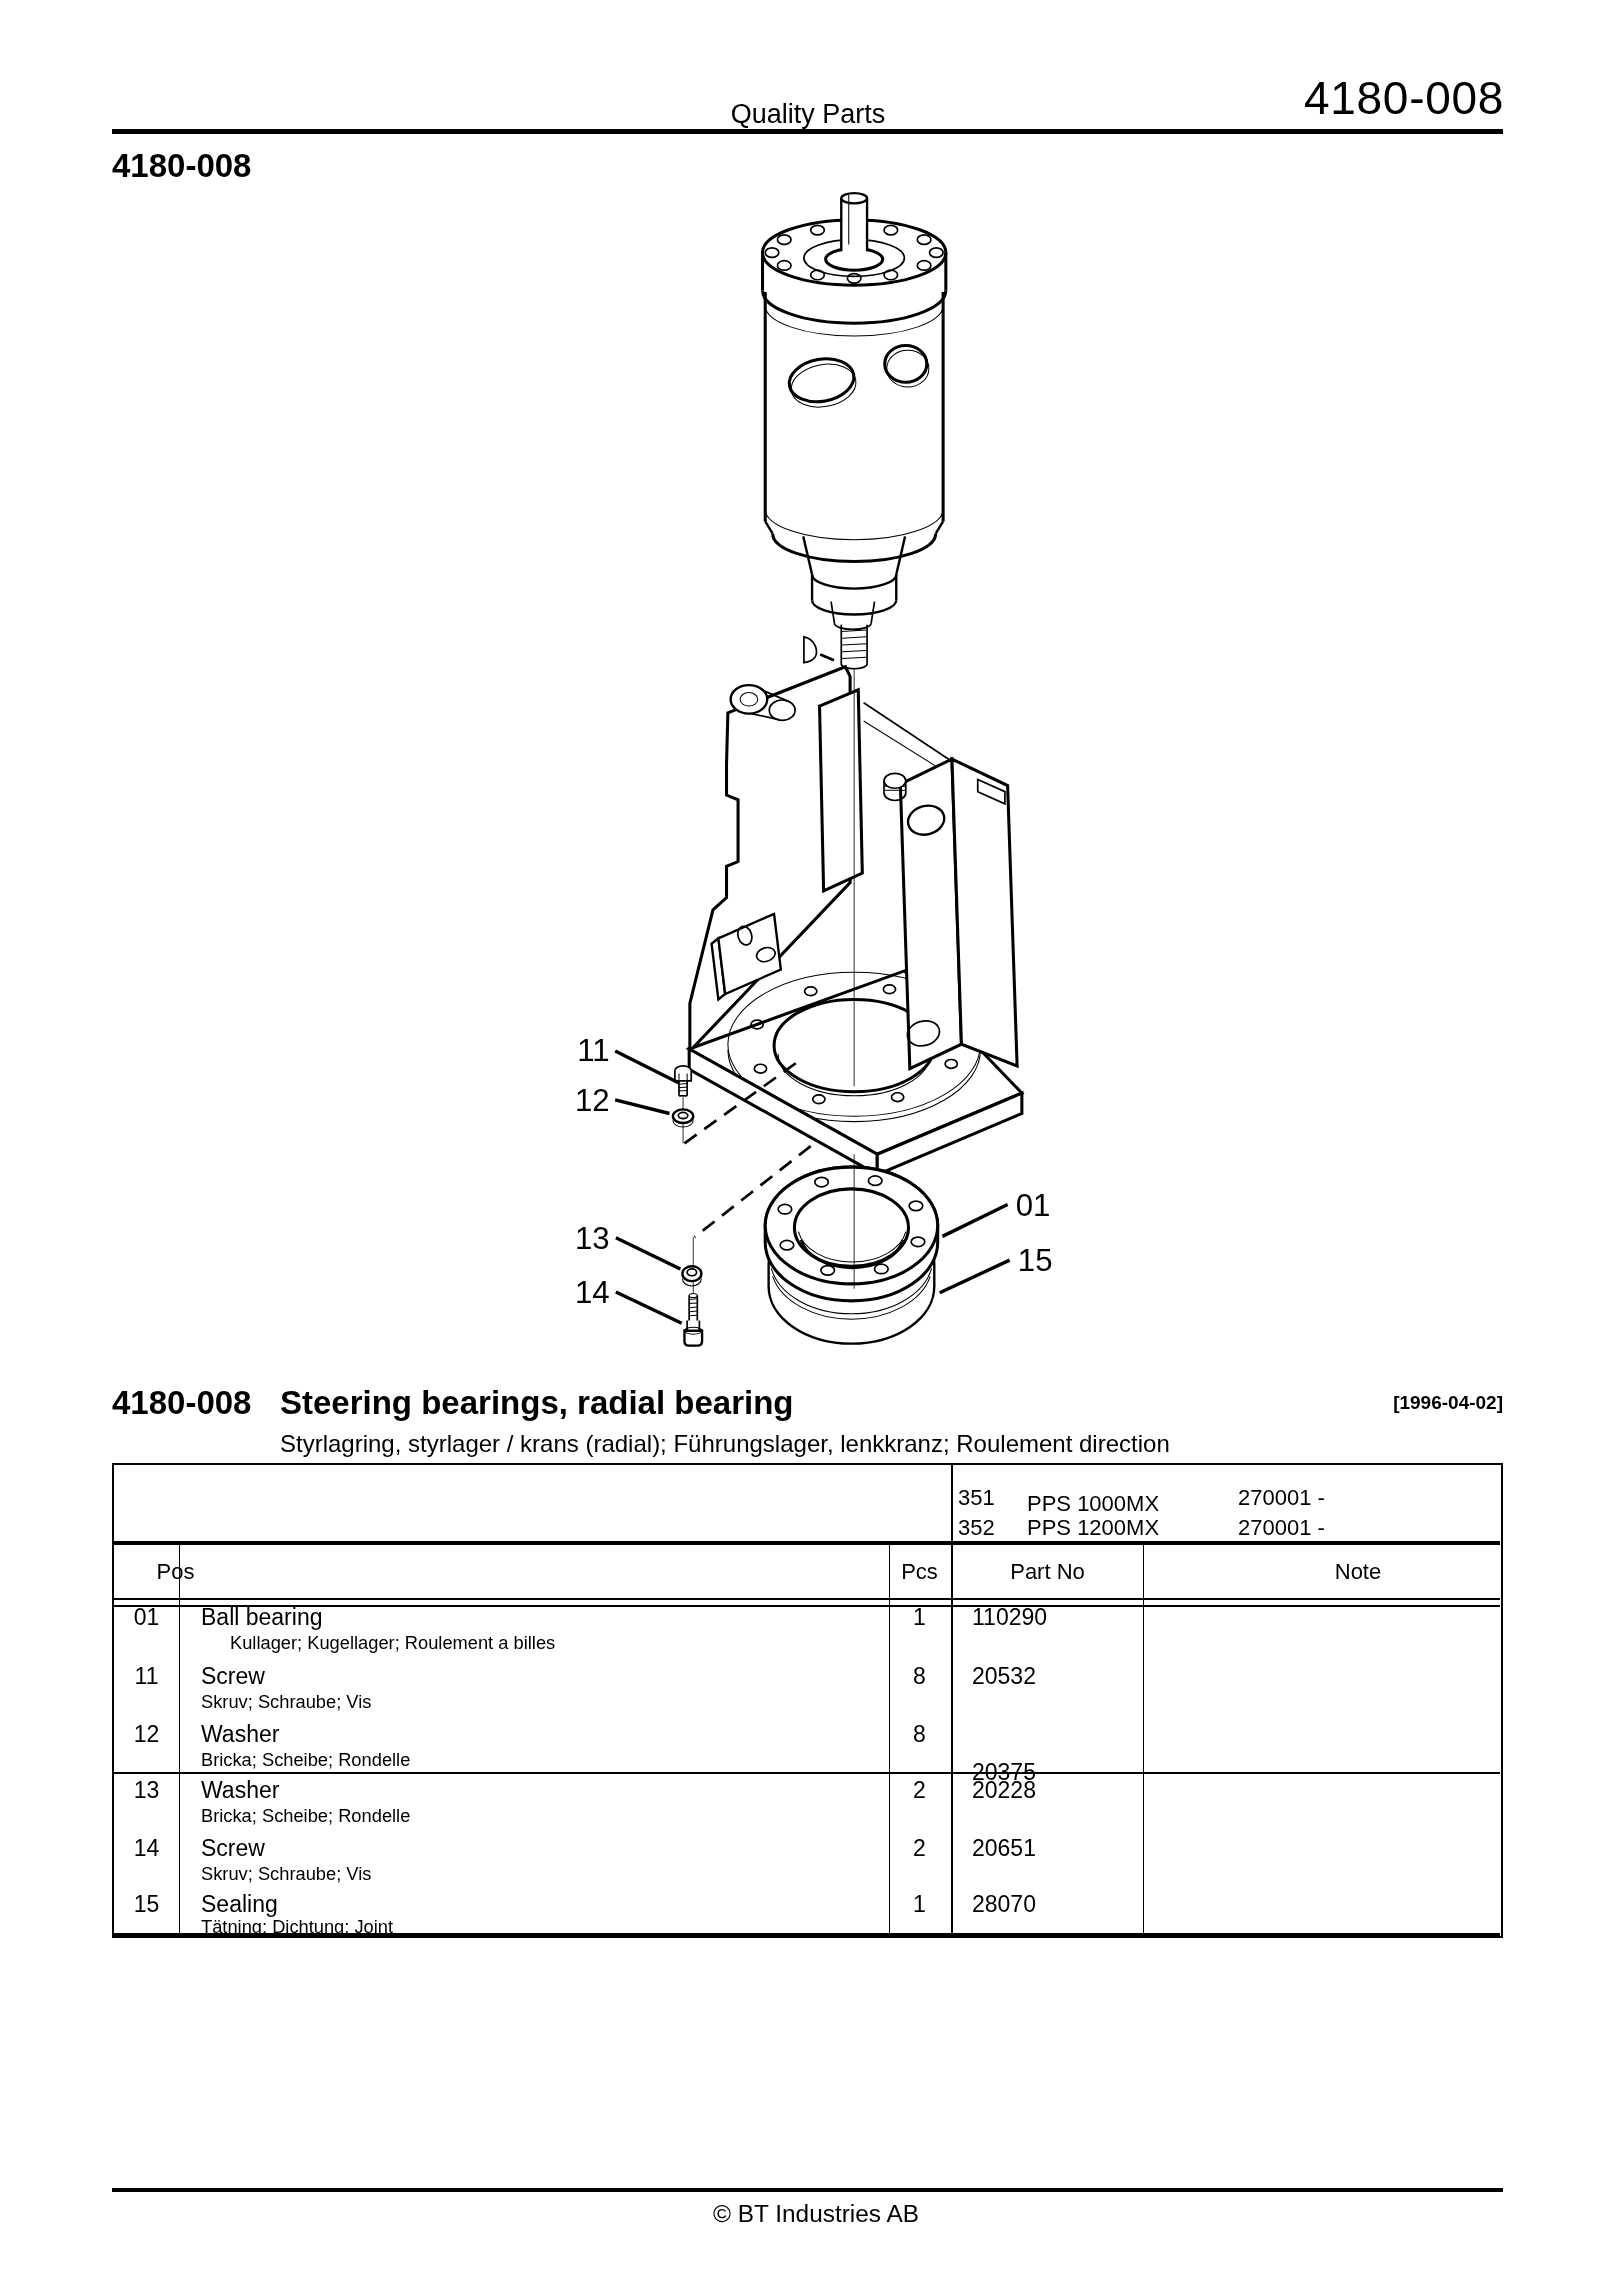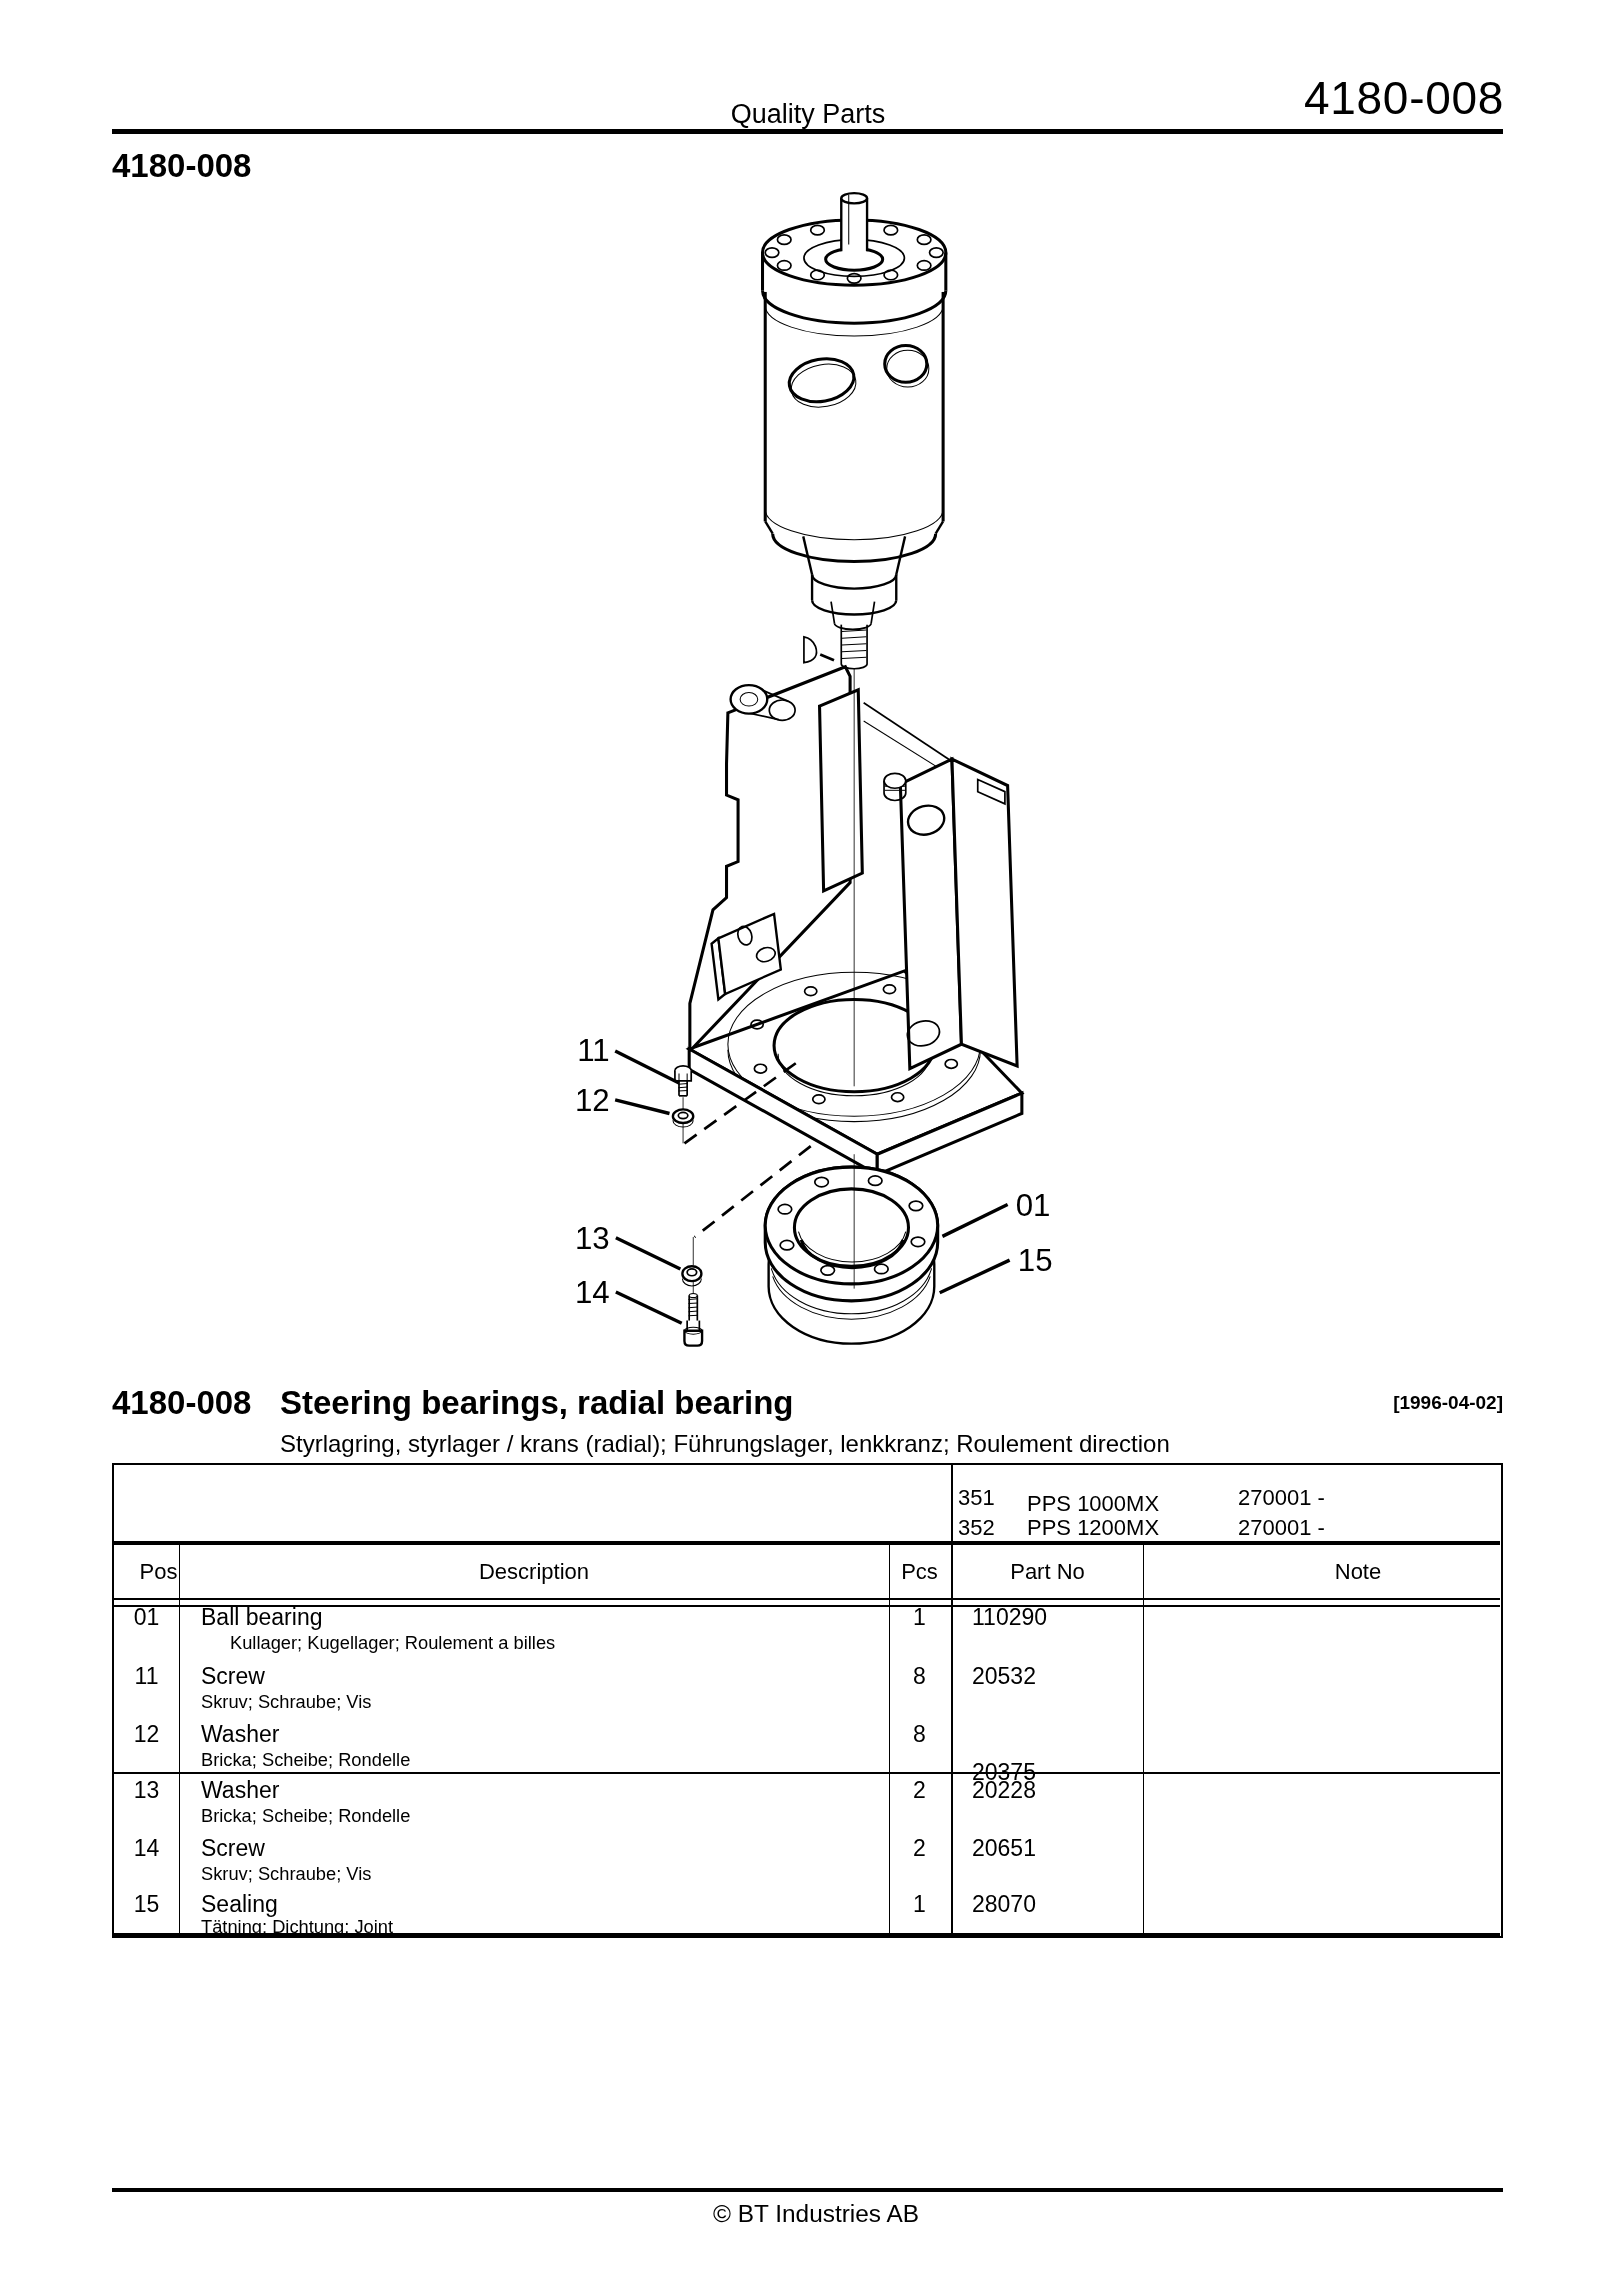--- a/index.html
+++ b/index.html
@@ -303,22 +303,21 @@
   </div>
   <div class="cell" style="left:913px;top:26px;">PPS 1000MX</div>
   <div class="cell" style="left:1124px;top:20.4px;">270001 -</div>
   <div class="cell" style="left:844px;top:50px;">
     <span>352</span>
   </div>
   <div class="cell" style="left:913px;top:50px;">PPS 1200MX</div>
   <div class="cell" style="left:1124px;top:50px;">270001 -</div>
   <div class="hline" style="left:0;top:76px;width:1386px;height:4.1px;"></div>
 
-  <div class="hdr-cell" style="left:12px;width:65px;">Pos</div>
-  <div class="hdr-cell" style="left:65px;width:710px;">Description</div>
+  <div class="hdr-cell" style="left:0;width:65px;padding-left:29px;">Pos</div>
   <div class="hdr-cell" style="left:775px;width:61px;">Pcs</div>
   <div class="hdr-cell" style="left:839px;width:189px;">Part No</div>
   <div class="hdr-cell" style="left:1029px;width:430px;">Note</div>
   <div class="hline" style="left:0;top:133px;width:1386px;height:2px;"></div>
   <div class="hline" style="left:0;top:140px;width:1386px;height:2px;"></div>
 
   <div class="vline" style="left:65px;top:76px;width:1.4px;height:395px;"></div>
   <div class="vline" style="left:775px;top:76px;width:1.4px;height:395px;"></div>
   <div class="vline" style="left:1029px;top:76px;width:1.4px;height:395px;"></div>
 

